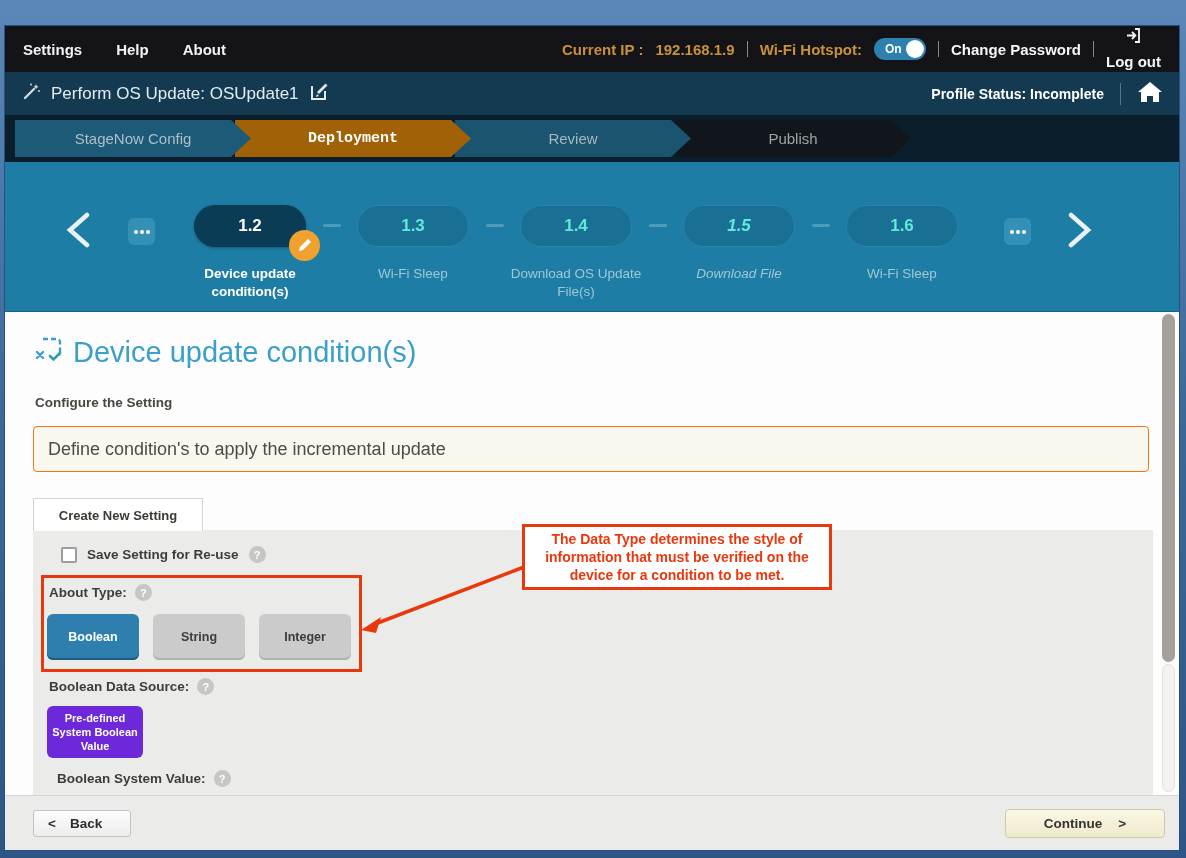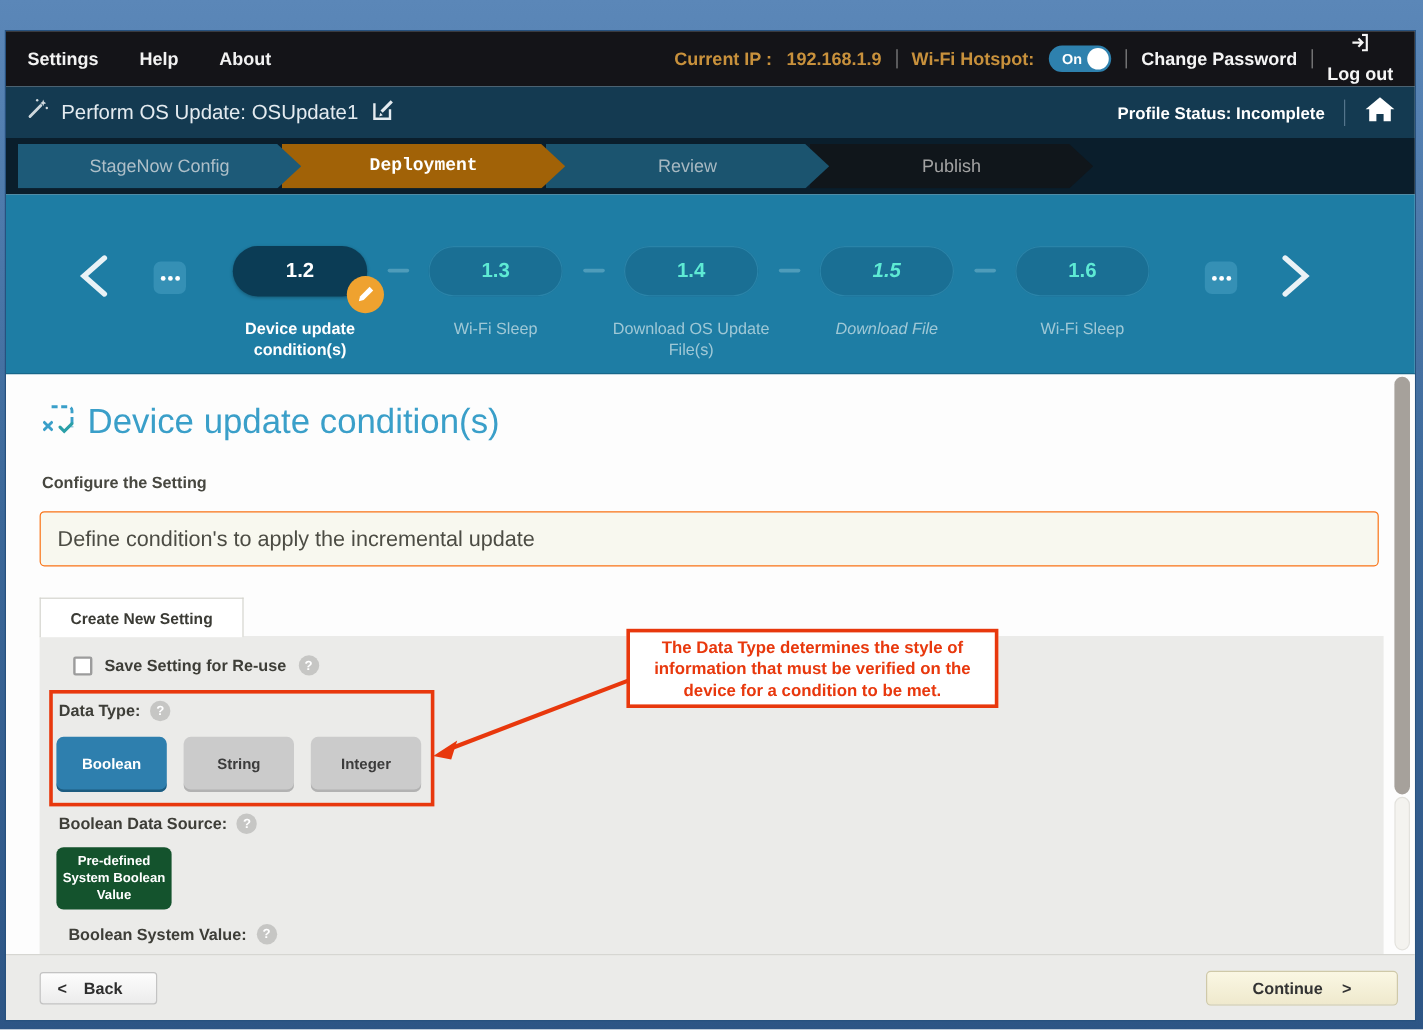--- a/index.html
+++ b/index.html
@@ -111,21 +111,21 @@
     font-size:11px; font-weight:bold; display:inline-flex; align-items:center; justify-content:center; }
   .label-row { position:absolute; display:flex; align-items:center; gap:8px; }
   .dtype-label { left:16px; top:54px; }
   .dtype-buttons { position:absolute; left:14px; top:84px; display:flex; gap:14px; }
   .type-btn { width:92px; height:46px; border-radius:6px; display:flex; align-items:center;
     justify-content:center; font-size:12.5px; font-weight:bold; }
   .type-btn.selected { background:#2e7fae; color:#fff; box-shadow:inset 0 -2px 0 #1d5c80; }
   .type-btn.idle { background:#cbcbcb; color:#3c3c3c; box-shadow:inset 0 -2px 0 #b2b2b2; }
   .bsource-label { left:16px; top:148px; }
   .bsource-btn { position:absolute; left:14px; top:176px; width:96px; height:52px;
-    background:#14532d; color:#fff; border-radius:6px; font-size:11px; font-weight:bold;
+    background:#6d28d9; color:#fff; border-radius:6px; font-size:11px; font-weight:bold;
     display:flex; align-items:center; justify-content:center; text-align:center;
     line-height:1.3; padding:3px; }
   .bvalue-label { left:24px; top:240px;text-align:center; }
 
   
   .red-rect { position:absolute; left:36px; top:263px; width:321px; height:97px;
     border:3px solid #e8380d; z-index:3; pointer-events:none; }
   .callout { position:absolute; left:517px; top:212px; width:310px; height:66px;
     background:#ffffff; border:3px solid #e8380d; z-index:4;
     display:flex; align-items:center; justify-content:center; text-align:center;
@@ -310,21 +310,21 @@
       <div class="settings-tab">Create New Setting</div>
 
       <div class="panel">
         <div class="check-row">
           <div class="checkbox"></div>
           <span class="bold-label">Save Setting for Re-use</span>
           <span class="help">?</span>
         </div>
 
         <div class="label-row dtype-label">
-          <span class="bold-label">Data Type:</span>
+          <span class="bold-label">About Type:</span>
           <span class="help">?</span>
         </div>
 
         <div class="dtype-buttons">
           <div class="type-btn selected">Boolean</div>
           <div class="type-btn idle">String</div>
           <div class="type-btn idle">Integer</div>
         </div>
 
         <div class="label-row bsource-label">

